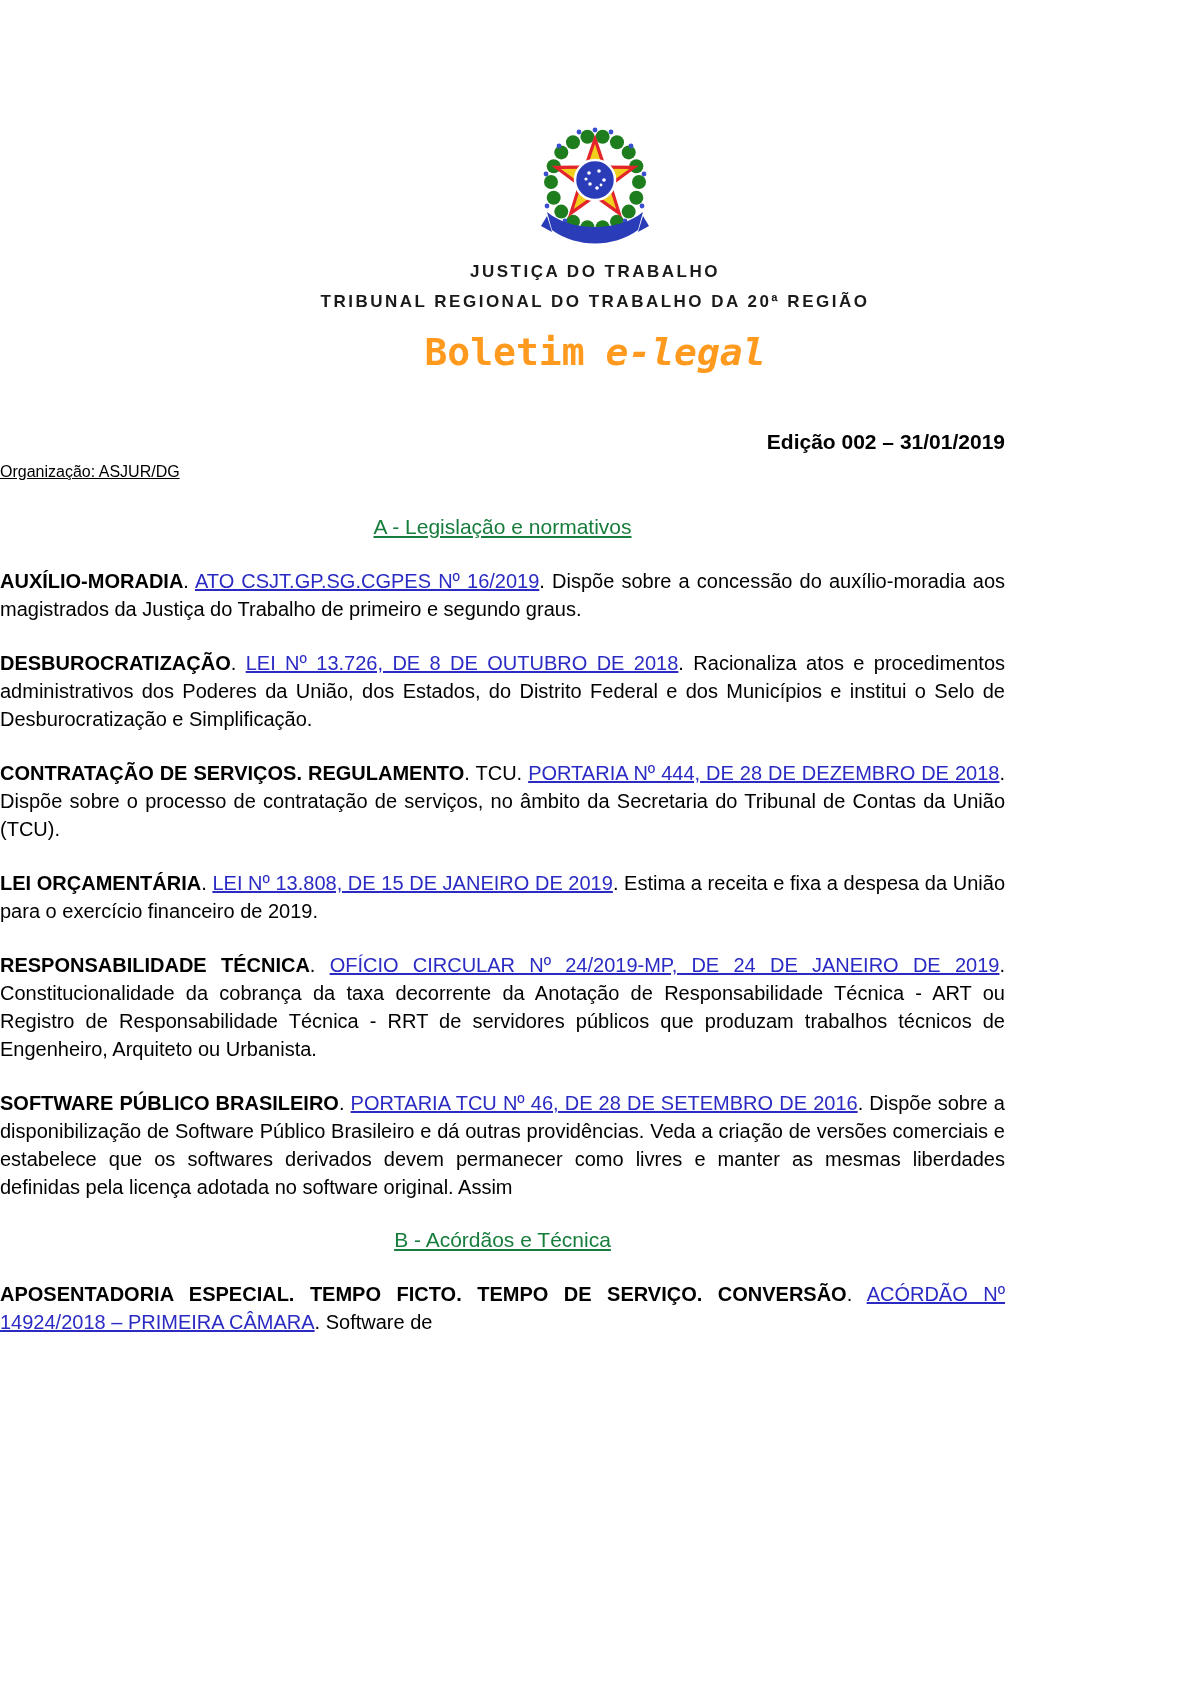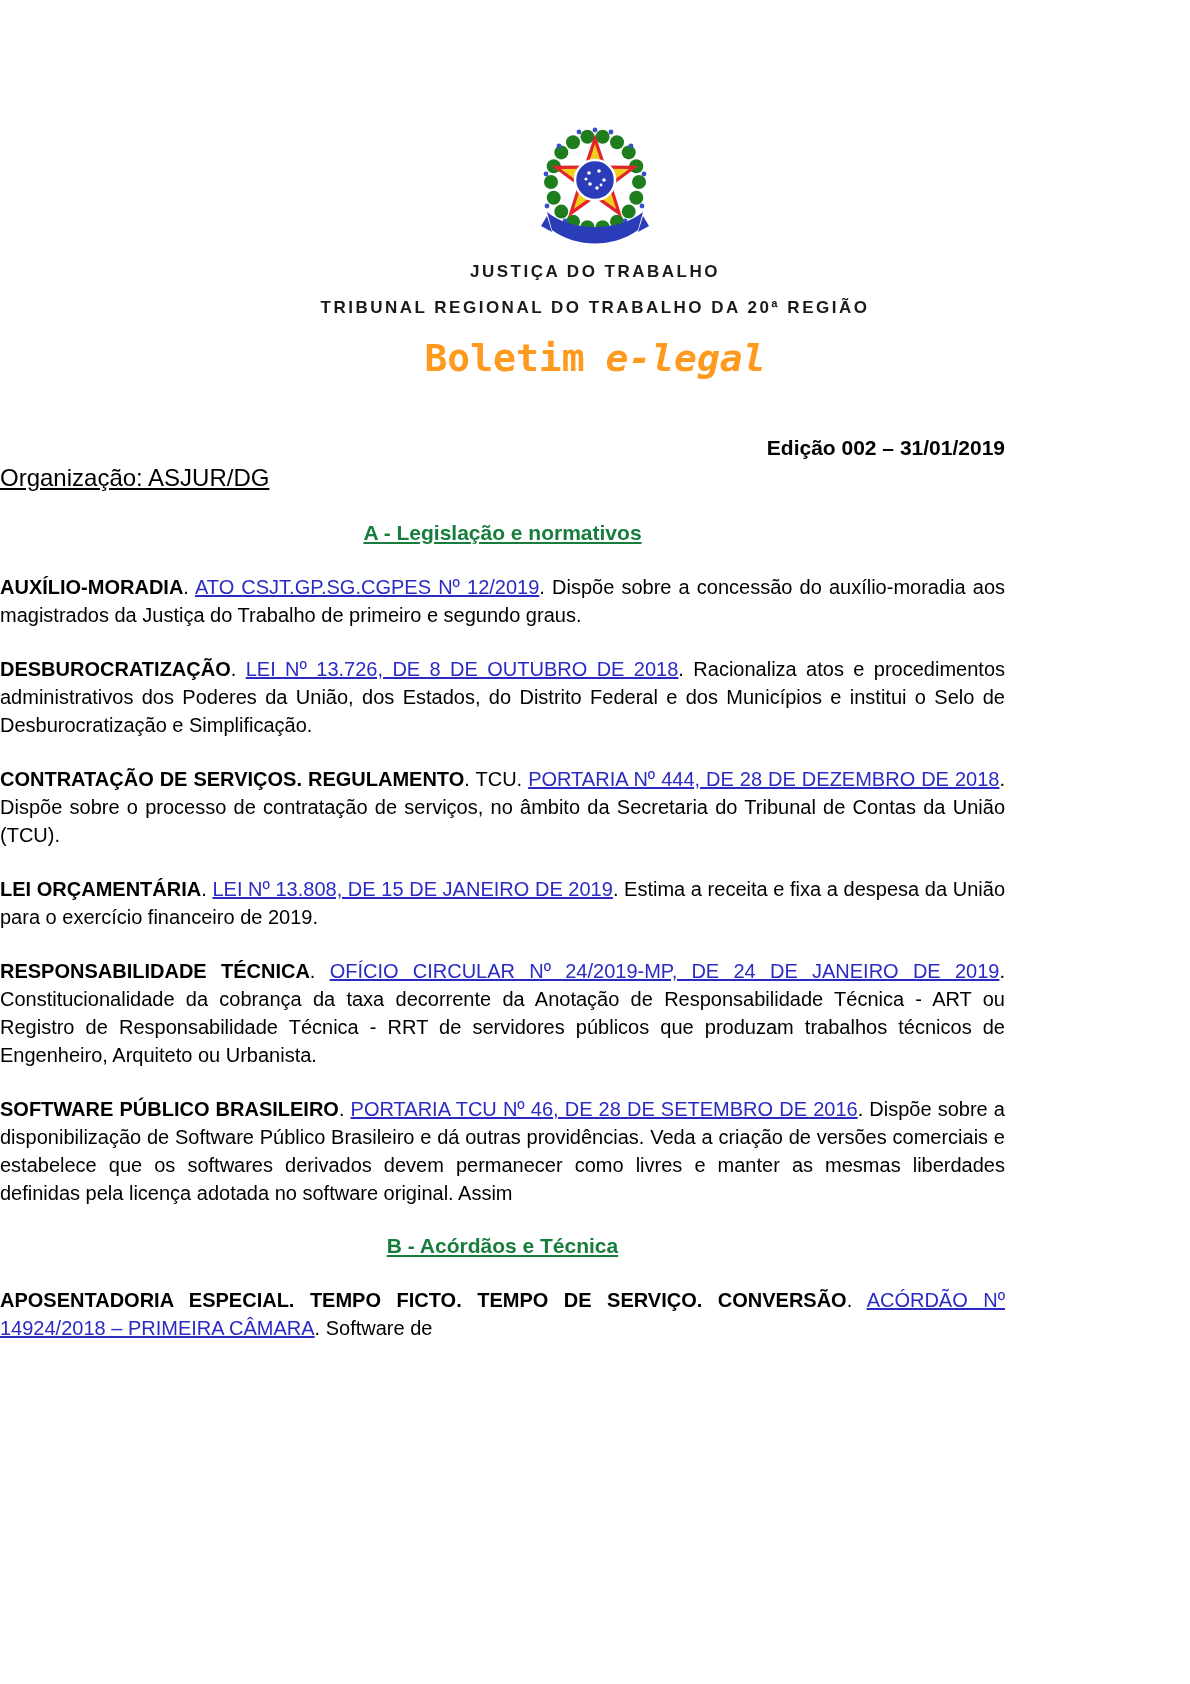--- a/index.html
+++ b/index.html
@@ -16,21 +16,21 @@
   .logo{display:block;margin:0 auto;width:108px;height:128px;}
   .hdr-line{
     text-align:center;
     font-weight:bold;
     font-size:17px;
     line-height:20px;
     letter-spacing:2.5px;
     color:#1a1a1a;
   }
   .hdr-line.l1{margin-top:16px;}
-  .hdr-line.l2{margin-top:16px;}
+  .hdr-line.l2{margin-top:10px;}
   .title{
     margin:16px 0 0 0;
     text-align:center;
     font-family:"DejaVu Sans Mono",monospace;
     font-weight:bold;
     font-size:38px;
     line-height:48px;
     color:var(--title-orange,#ff9a1e);
   }
   .title .t1{font-style:normal;margin-right:0.55em;}
@@ -41,30 +41,30 @@
   }
   .edition{
     margin-top:54px;
     text-align:right;
     font-weight:bold;
     font-size:21px;
     line-height:24px;
   }
   .organization{
     margin-top:6px;
-    font-size:24px;
+    font-size:16px;
     line-height:24px;
     text-decoration:underline;
   }
   .section-heading{
     margin:0 0 0 0;
     text-align:center;
     font-size:21px;
     line-height:25px;
-    font-weight:bold;
+    font-weight:normal;
     color:var(--section-green,#177d3c);
     text-decoration:underline;
   }
   .section-heading.first{margin-top:30px;}
   .items{margin-top:28px;}
   .para{
     margin:0 0 26px 0;
     font-size:20px;
     line-height:28px;
     text-align:justify;
@@ -143,21 +143,21 @@
 
   <h1 class="title"><span class="t1">Boletim</span><span class="t2">e-legal</span></h1>
 
   <div class="content">
     <div class="edition">Edição 002 – 31/01/2019</div>
     <div class="organization">Organização: ASJUR/DG</div>
 
     <section>
       <h2 class="section-heading first">A - Legislação e normativos</h2>
       <div class="items">
-          <p class="para"><span class="term">AUXÍLIO-MORADIA</span><span class="plain">. </span><a href="#" class="law-link">ATO CSJT.GP.SG.CGPES Nº 12/2019</a><span class="plain">. Dispõe sobre a concessão do auxílio-moradia aos magistrados da Justiça do Trabalho de primeiro e segundo graus.</span></p>
+          <p class="para"><span class="term">AUXÍLIO-MORADIA</span><span class="plain">. </span><a href="#" class="law-link">ATO CSJT.GP.SG.CGPES Nº 16/2019</a><span class="plain">. Dispõe sobre a concessão do auxílio-moradia aos magistrados da Justiça do Trabalho de primeiro e segundo graus.</span></p>
           <p class="para"><span class="term">DESBUROCRATIZAÇÃO</span><span class="plain">. </span><a href="#" class="law-link">LEI Nº 13.726, DE 8 DE OUTUBRO DE 2018</a><span class="plain">. Racionaliza atos e procedimentos administrativos dos Poderes da União, dos Estados, do Distrito Federal e dos Municípios e institui o Selo de Desburocratização e Simplificação.</span></p>
           <p class="para"><span class="term">CONTRATAÇÃO DE SERVIÇOS. REGULAMENTO</span><span class="plain">. TCU. </span><a href="#" class="law-link">PORTARIA Nº 444, DE 28 DE DEZEMBRO DE 2018</a><span class="plain">. Dispõe sobre o processo de contratação de serviços, no âmbito da Secretaria do Tribunal de Contas da União (TCU).</span></p>
           <p class="para"><span class="term">LEI ORÇAMENTÁRIA</span><span class="plain">. </span><a href="#" class="law-link">LEI Nº 13.808, DE 15 DE JANEIRO DE 2019</a><span class="plain">. Estima a receita e fixa a despesa da União para o exercício financeiro de 2019.</span></p>
           <p class="para"><span class="term">RESPONSABILIDADE TÉCNICA</span><span class="plain">. </span><a href="#" class="law-link">OFÍCIO CIRCULAR Nº 24/2019-MP, DE 24 DE JANEIRO DE 2019</a><span class="plain">. Constitucionalidade da cobrança da taxa decorrente da Anotação de Responsabilidade Técnica - ART ou Registro de Responsabilidade Técnica - RRT de servidores públicos que produzam trabalhos técnicos de Engenheiro, Arquiteto ou Urbanista.</span></p>
           <p class="para"><span class="term">SOFTWARE PÚBLICO BRASILEIRO</span><span class="plain">. </span><a href="#" class="law-link">PORTARIA TCU Nº 46, DE 28 DE SETEMBRO DE 2016</a><span class="plain">. Dispõe sobre a disponibilização de Software Público Brasileiro e dá outras providências. Veda a criação de versões comerciais e estabelece que os softwares derivados devem permanecer como livres e manter as mesmas liberdades definidas pela licença adotada no software original. Assim</span></p>
         </div>
     </section>
 
     <section>
       <h2 class="section-heading">B - Acórdãos e Técnica</h2>

